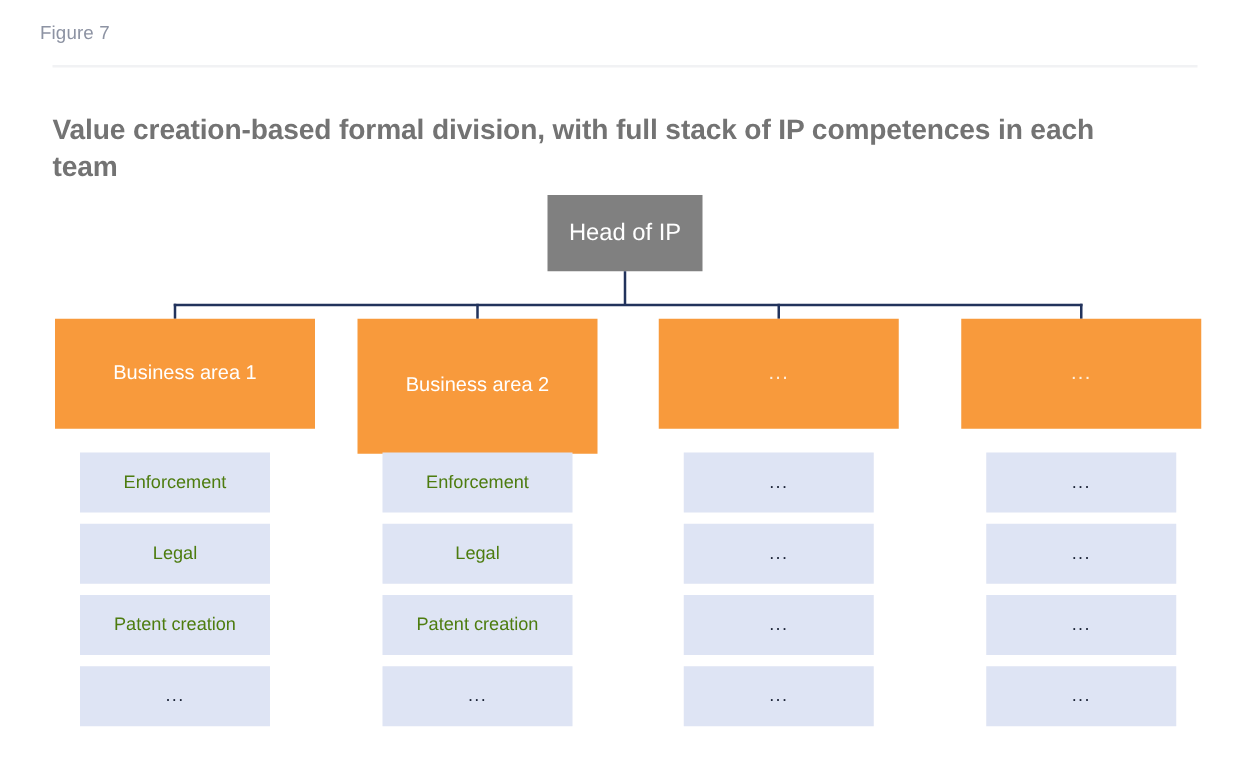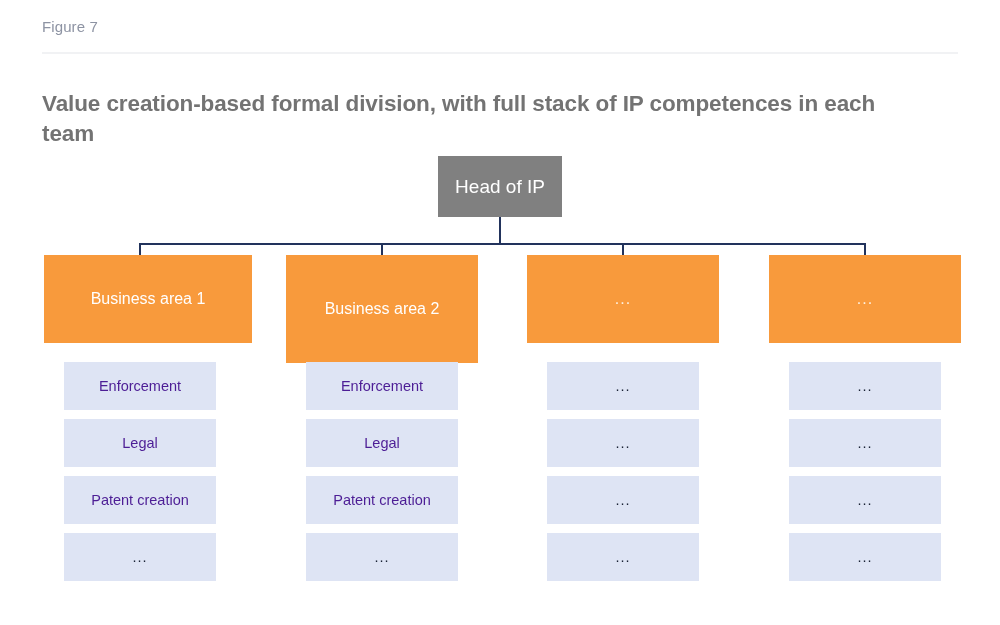--- a/index.html
+++ b/index.html
@@ -7,21 +7,21 @@
     width:1000px; height:625px;
     background:#ffffff;
     font-family:"Liberation Sans", sans-serif;
     position:relative;
     overflow:hidden;
     -webkit-font-smoothing:antialiased;
   }
 
   
   .fig-label{
-    position:absolute; left:42px; top:18px;
+    position:absolute; left:32px; top:18px;
     font-size:15px; font-weight:400;
     color:#8d93a3; letter-spacing:.1px;
   }
   .header-rule{
     position:absolute; left:42px; top:52px;
     width:916px; height:2px; background:#f1f2f4;
   }
   .fig-title{
     position:absolute; left:42px; top:74px;
     width:880px;
@@ -47,21 +47,21 @@
 
   .node-area{
     background:#f89a3c;
     color:#ffffff;
     font-size:16px; line-height:22px; font-weight:400;
   }
   .node-area.is-ellipsis{ color:#fdf0e0; letter-spacing:1px; }
 
   .node-comp{
     background:#dee4f4;
-    color:#4c1d95;
+    color:#4d7c0f;
     font-size:14.5px; line-height:19px; font-weight:400;
   }
   .node-comp.is-ellipsis{ color:#1b2336; letter-spacing:1px; }
 
   
   .conn{ position:absolute; background:#22335c; }
   .conn-v{ width:2px; }
   .conn-h{ height:2px; }
 </style>
 </head>

